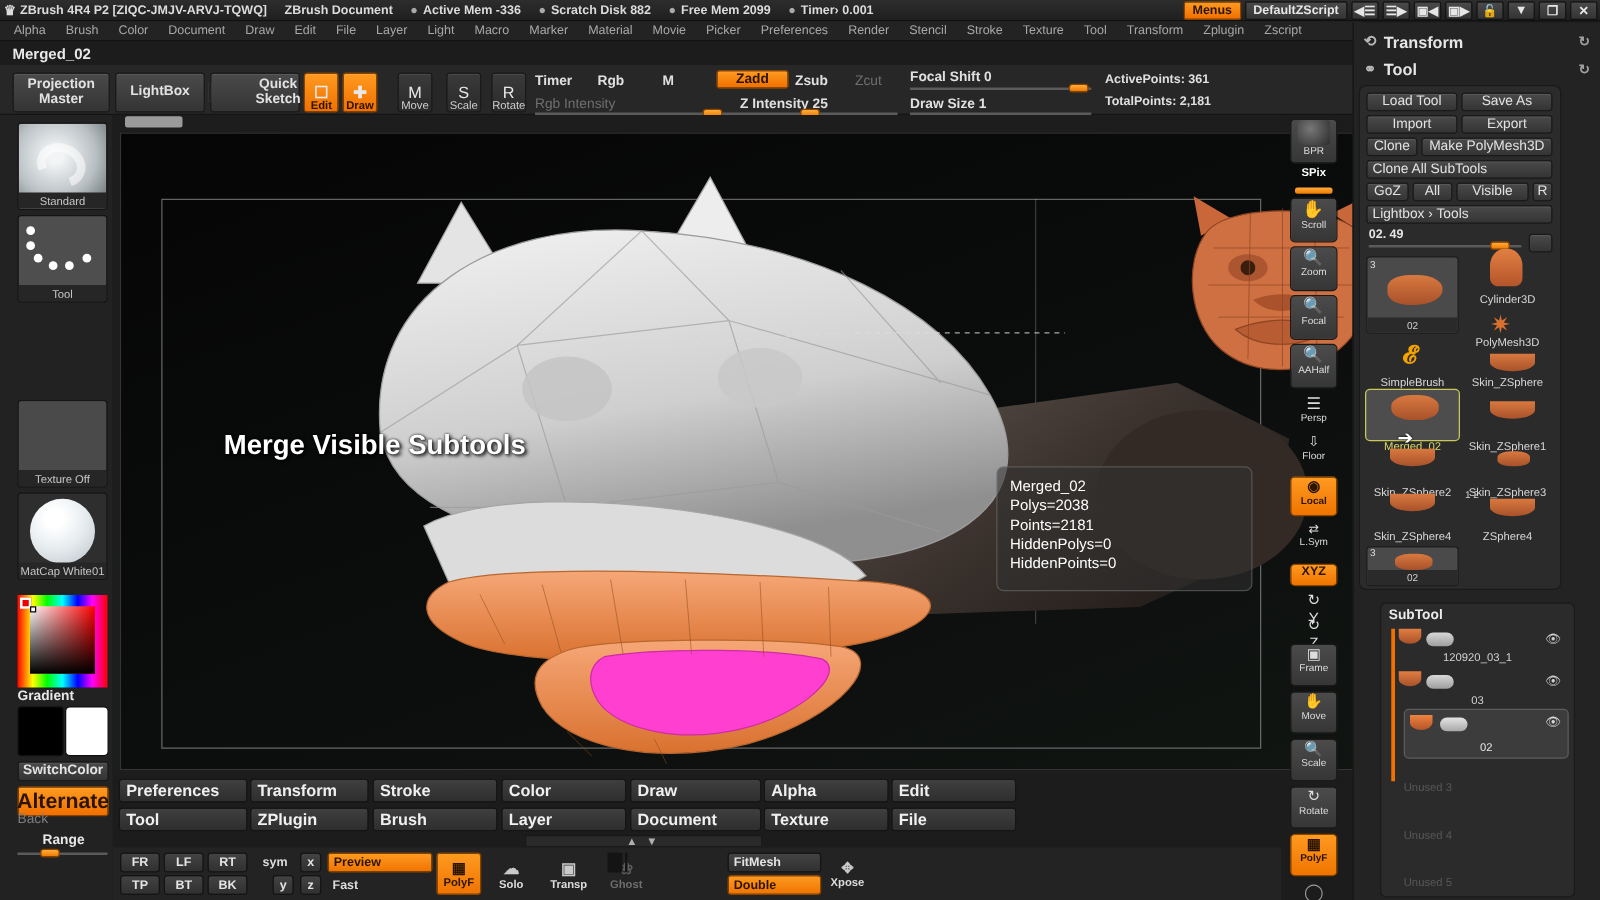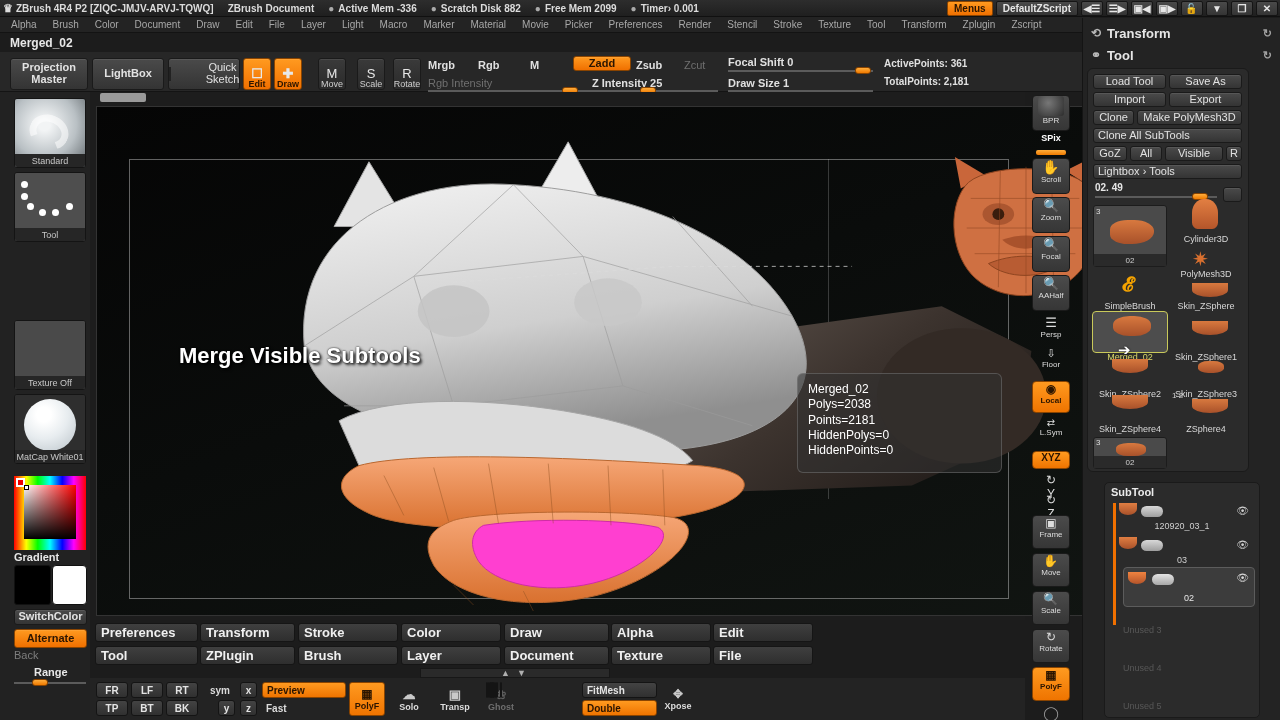--- a/index.html
+++ b/index.html
@@ -189,21 +189,21 @@
   </div>
 
   <div id="doctitle">Merged_02</div>
 
   <div id="shelf">
     <div class="btn sbtn" style="left:10px;top:6px;width:78px;height:32px;flex-direction:column;font-weight:bold;font-size:11px;">
       <span style="white-space:pre-line">Projection
 Master</span>
     </div>
     <div class="btn sbtn" style="left:92px;top:6px;width:72px;height:32px;font-weight:bold;font-size:11px;">LightBox</div>
-    <div class="btn sbtn" style="left:168px;top:6px;width:72px;height:32px;font-weight:normal;font-size:11px;gap:32px;">
+    <div class="btn sbtn" style="left:168px;top:6px;width:72px;height:32px;font-weight:bold;font-size:11px;gap:32px;">
       <span style="display:inline-block;width:18px;height:14px;background:#6b6b6b;border:1px solid #222;margin-right:3px;"></span>
       <span style="white-space:pre-line">Quick
 Sketch</span>
     </div>
 
     <div class="btn orange sbtn iconbtn" style="left:243px;top:6px;width:28px;height:32px;">
       <span class="glyph">☐</span>
       <span>Edit</span>
     </div>
     <div class="btn orange sbtn iconbtn" style="left:274px;top:6px;width:28px;height:32px;">
@@ -216,21 +216,21 @@
     </div>
     <div class="btn dark sbtn iconbtn" style="left:357px;top:6px;width:28px;height:32px;">
       <span class="glyph">S</span>
       <span>Scale</span>
     </div>
     <div class="btn dark sbtn iconbtn" style="left:393px;top:6px;width:28px;height:32px;">
       <span class="glyph">R</span>
       <span>Rotate</span>
     </div>
 
-    <div class="sbtn label-txt" style="left:428px;top:7px;">Mrgb</div>
+    <div class="sbtn label-txt" style="left:428px;top:7px;">Timer</div>
     <div class="sbtn label-txt" style="left:478px;top:7px;">Rgb</div>
     <div class="sbtn label-txt" style="left:530px;top:7px;">M</div>
     <div class="sbtn" style="left:573px;top:4px;width:58px;height:15px;">
       <div class="btn orange" style="width:100%;height:100%;font-size:11px;">Zadd</div>
     </div>
     <div class="sbtn label-txt" style="left:636px;top:7px;">Zsub</div>
     <div class="sbtn label-dim" style="left:684px;top:7px;">Zcut</div>
 
     <div class="sbtn label-dim tiny" style="left:428px;top:25px;font-size:11px;">Rgb Intensity</div>
     <div class="slider-track" style="left:428px;top:38px;width:150px;"></div>
@@ -291,21 +291,21 @@
       </div>
       <div style="position:absolute;left:2px;top:2px;width:9px;height:9px;border:2px solid #fff;background:#e00;"></div>
       <div style="position:absolute;left:10px;top:9px;width:5px;height:5px;border:1px solid #000;background:#fff;"></div>
     </div>
     <div style="position:absolute;left:14px;top:459px;font-size:11px;font-weight:bold;color:#e8e8e8;">Gradient</div>
 
     <div style="position:absolute;left:14px;top:473px;width:37px;height:40px;background:#000;border:1px solid #111;border-radius:3px;"></div>
     <div style="position:absolute;left:52px;top:473px;width:35px;height:40px;background:#fff;border:1px solid #111;border-radius:4px;"></div>
 
     <div class="btn" style="position:absolute;left:14px;top:517px;width:73px;height:16px;font-weight:bold;font-size:11px;">SwitchColor</div>
-    <div class="btn orange" style="position:absolute;left:14px;top:537px;width:73px;height:19px;font-size:11px;">Alternate</div>
+    <div class="btn orange" style="position:absolute;left:14px;top:537px;width:73px;height:24px;font-size:17px;">Alternate</div>
     <div style="position:absolute;left:14px;top:557px;font-size:11px;color:#7d7d7d;">Back</div>
     <div style="position:absolute;left:14px;top:574px;font-size:11px;font-weight:bold;color:#e8e8e8;padding-left:20px;">Range</div>
     <div class="slider-track" style="left:14px;top:590px;width:72px;"></div>
     <div class="slider-knob" style="left:32px;top:587px;"></div>
   </div>
 
   <div id="canvaswrap">
     <div id="canvas-scrollpill"></div>
     <div id="canvas">
 

